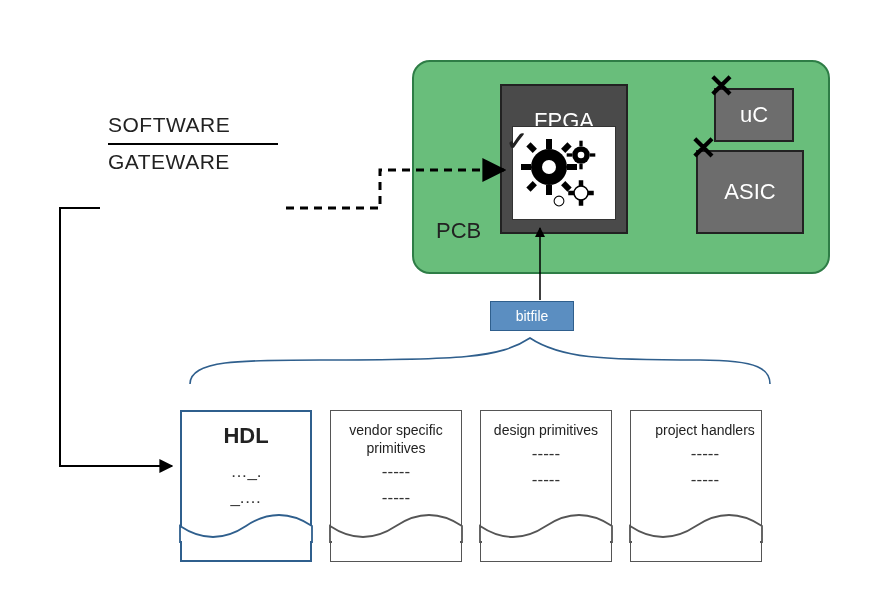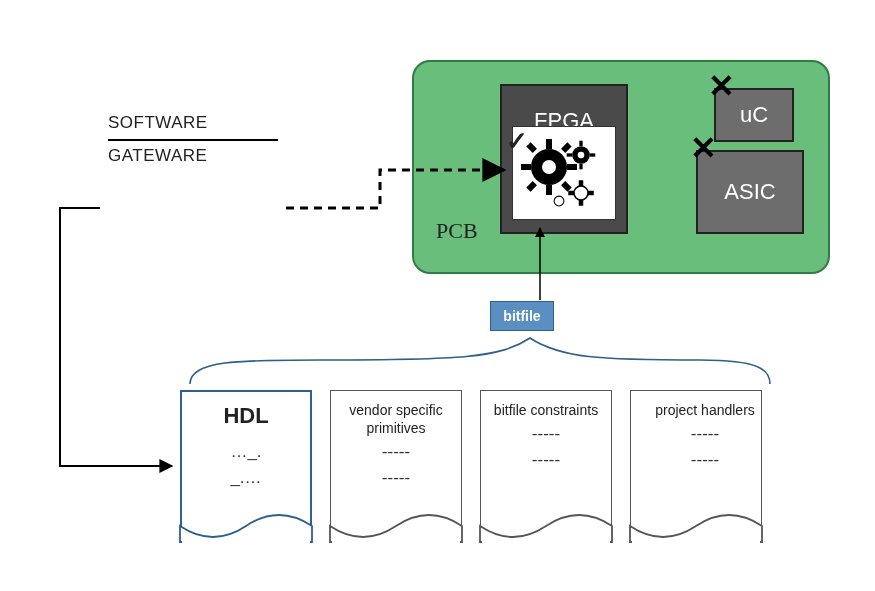--- a/index.html
+++ b/index.html
@@ -10,37 +10,37 @@
     position: relative;
     font-family: Arial, Helvetica, sans-serif;
     background: #fff;
     color: #222;
   }
   .abs { position: absolute; }
 
   
   .ware-list { left: 108px; top: 108px; width: 170px; }
   .ware-item {
-    font-size: 17px;
+    font-size: 21px;
     padding: 5px 0 6px 0;
     border-bottom: 2px solid #000;
     letter-spacing: 0.5px;
   }
   .ware-item:last-child { border-bottom: none; }
   .ware-bold { font-weight: 400; }
 
   
   .pcb {
     left: 412px; top: 60px; width: 418px; height: 214px;
     background: #69be7b;
     border: 2px solid #2e7d46;
     border-radius: 18px;
   }
   .pcb-label {
-    left: 436px; top: 218px; font-size: 22px; color: #222; font-family: Liberation Serif, serif;
+    left: 436px; top: 218px; font-size: 22px; color: #222;
   }
 
   
   .fpga {
     left: 500px; top: 84px; width: 128px; height: 150px;
     background: #4a4a4a;
     border: 2px solid #222;
     color: #fff;
     text-align: center;
   }
@@ -63,36 +63,37 @@
     color: #fff; font-size: 22px;
     display: flex; align-items: center; justify-content: center;
   }
   .xmark {
     position: absolute; font-size: 32px; font-weight: 900;
     color: #000; line-height: 1;
   }
 
   
   .bitfile {
-    left: 490px; top: 301px; width: 64px; height: 30px;
+    left: 490px; top: 301px; width: 84px; height: 30px;
     background: #5b8ec1;
     border: 1px solid #2f5f8d;
-    color: #fff; font-weight: 700; font-size: 14px;
+    color: #fff; font-weight: 400; font-size: 14px;
     display: flex; align-items: center; justify-content: center;
   }
 
   
   .doc {
     width: 132px; height: 152px;
     background: #fff;
     border: 1px solid #555;
     text-align: center;
     padding: 10px 6px;
     font-size: 17px;
     line-height: 1.3;
+    margin-top: 20px;
   }
   .doc.blueborder { border: 2px solid #2f5f8d; }
   .doc-title { font-size: 14px; }
   .doc-hdl { font-size: 22px; font-weight: 700; margin-bottom: 10px; }
   .doc-dashes { margin-top: 4px; color: #333; }
 
   
   .doc::after {
     content: "";
     position: absolute;
@@ -187,21 +188,21 @@
   <div class="doc-hdl">HDL</div>
   <div class="doc-dashes">…_.</div>
   <div class="doc-dashes">_.…</div>
 </div>
 <div class="abs doc" style="left:330px; top:390px;">
   <div class="doc-title">vendor specific primitives</div>
   <div class="doc-dashes">-----</div>
   <div class="doc-dashes">-----</div>
 </div>
 <div class="abs doc" style="left:480px; top:390px;">
-  <div class="doc-title">bitfile constraints</div>
+  <div class="doc-title">design primitives</div>
   <div class="doc-dashes">-----</div>
   <div class="doc-dashes">-----</div>
 </div>
 <div class="abs doc" style="left:630px; top:390px;padding-left:24px;">
   <div class="doc-title">project handlers</div>
   <div class="doc-dashes">-----</div>
   <div class="doc-dashes">-----</div>
 </div>
 
 <svg class="overlay">

